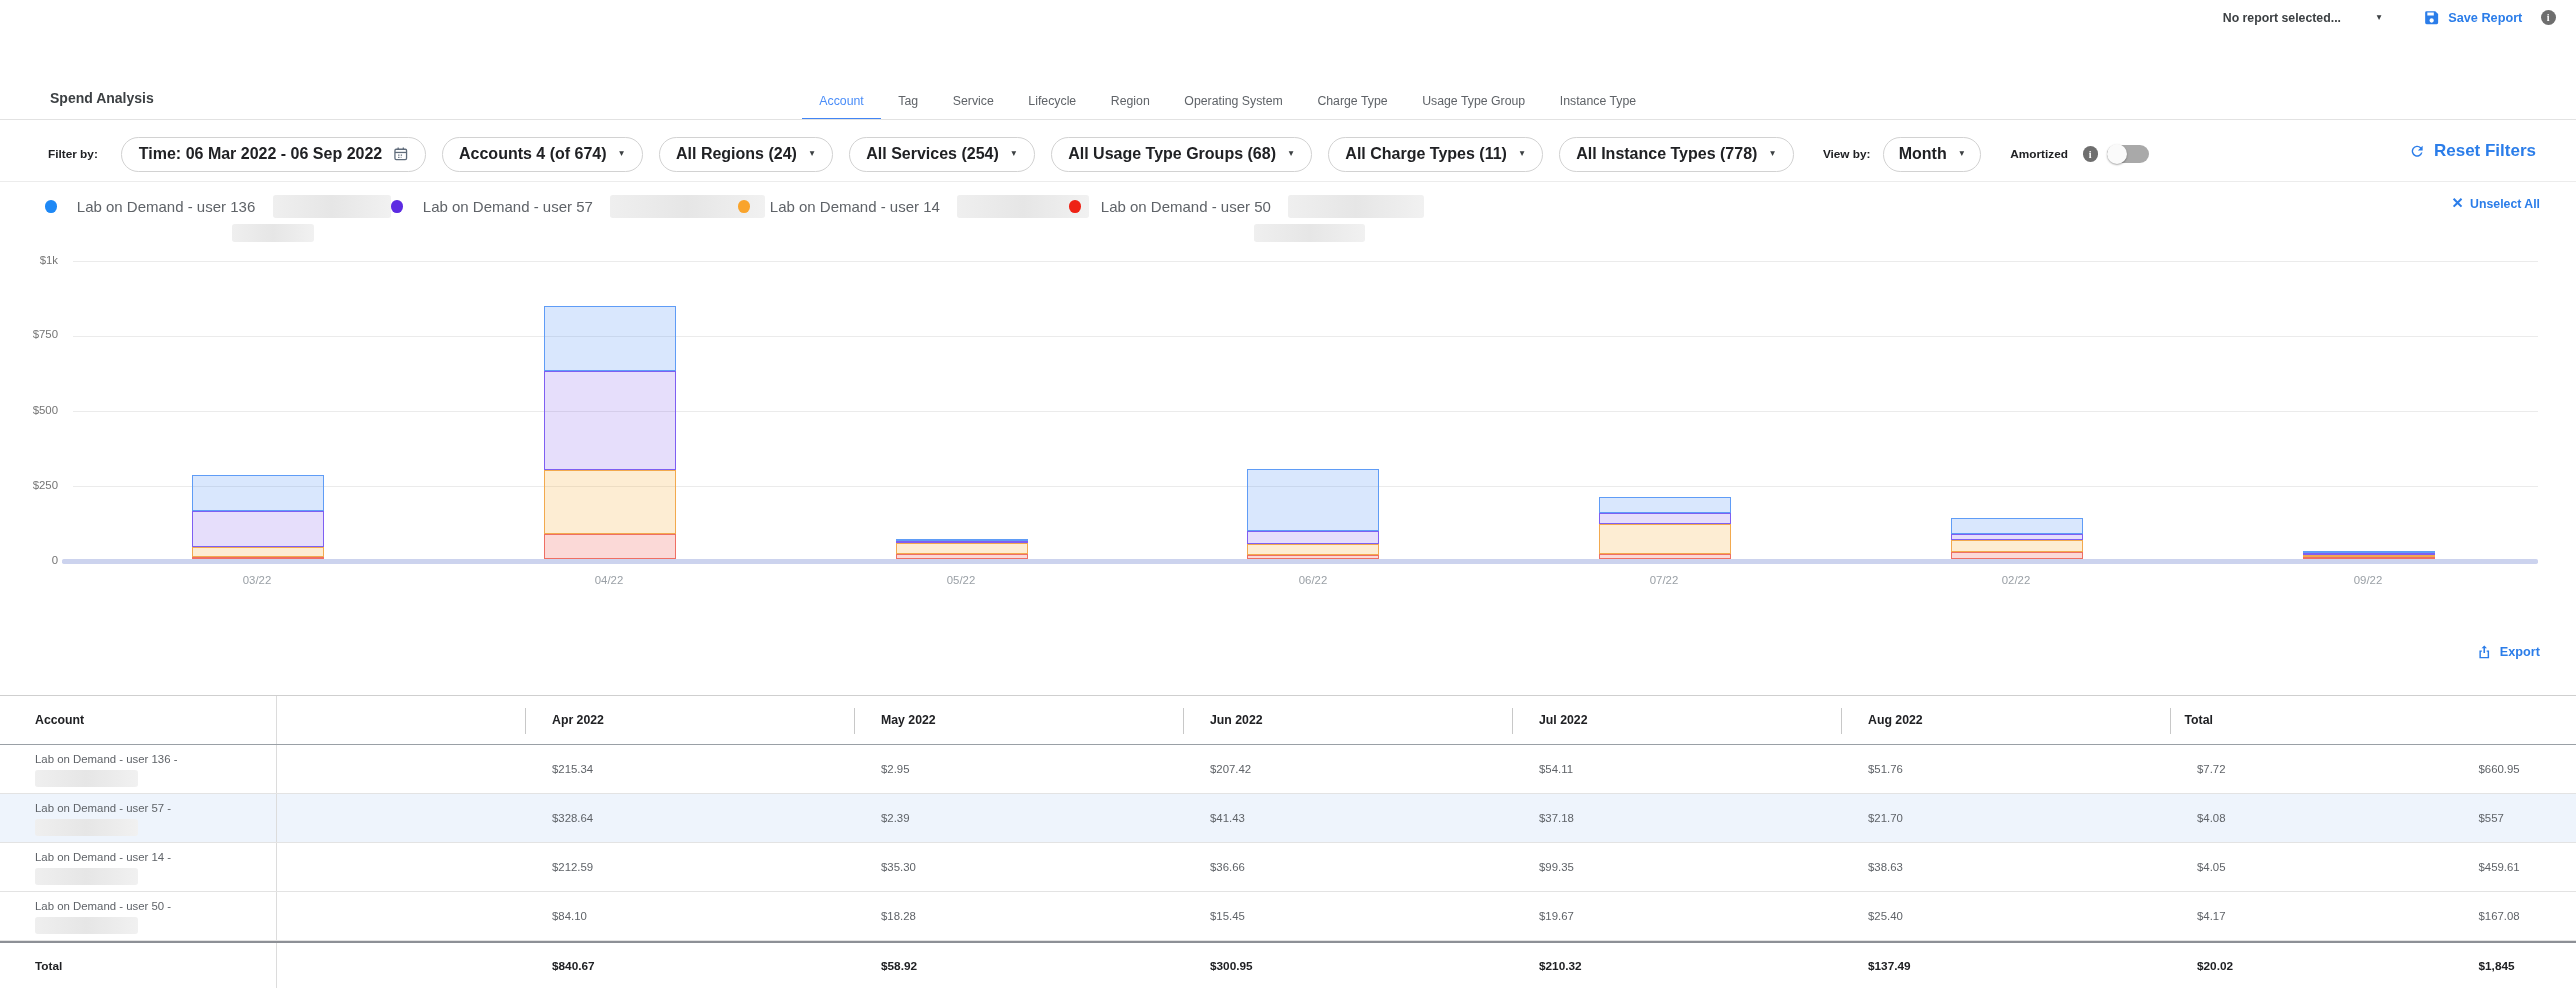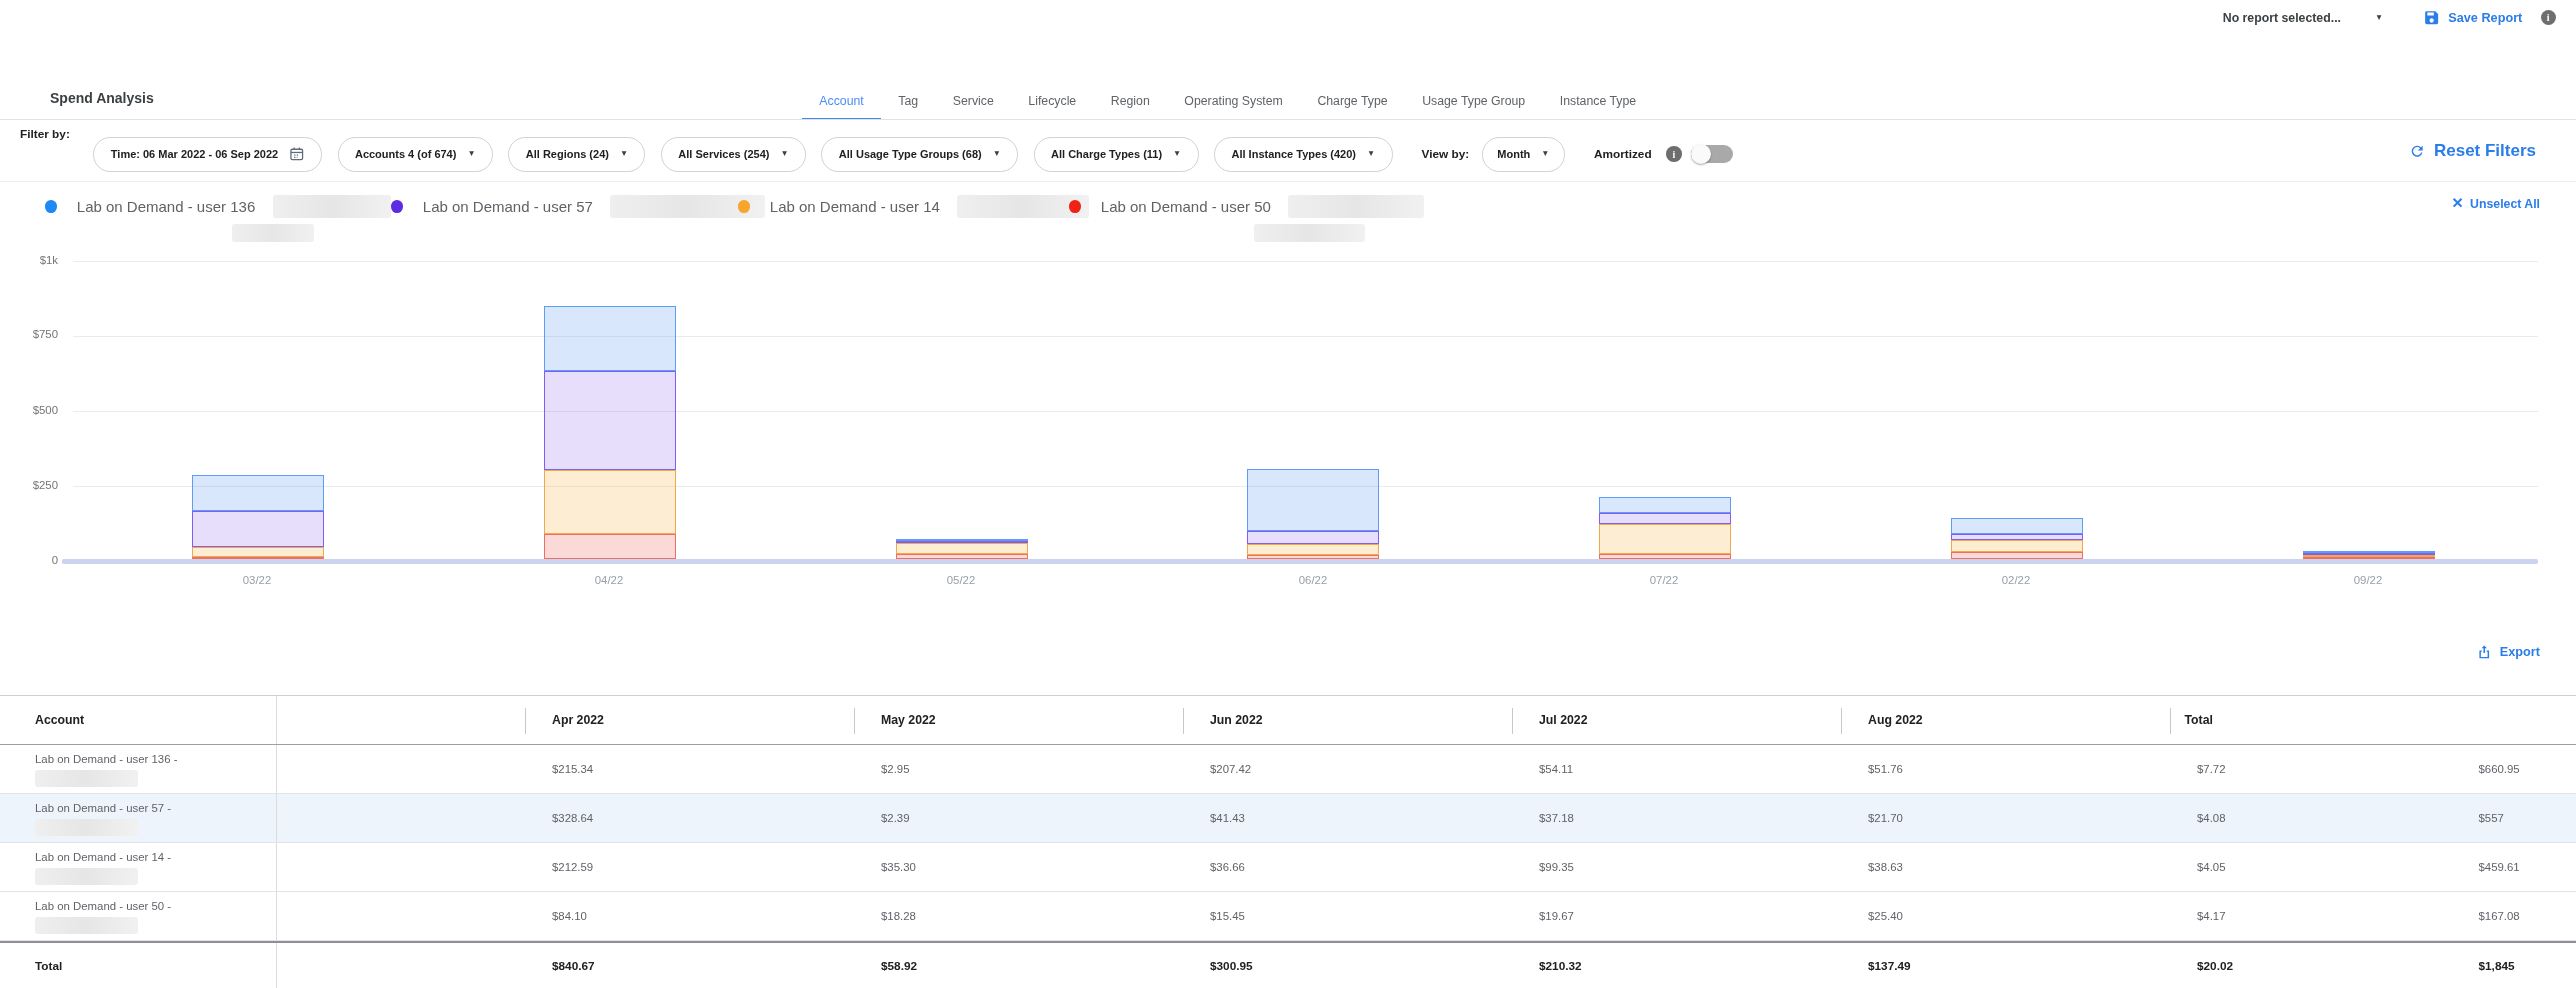--- a/index.html
+++ b/index.html
@@ -19,26 +19,26 @@
 
   
   .page-title { position:absolute; left:50px; top:90px; font-size:14px; font-weight:bold; color:#3c4043; }
   .tabs-divider { position:absolute; left:0; top:119px; width:2576px; height:0.9px; background:#e2e2e2; }
   .tabs { position:absolute; left:802px; top:82px; height:38px; display:flex; align-items:center; }
   .tab { font-size:12.3px; color:#5f6368; padding:0 17.3px; height:38px; display:flex; align-items:center; cursor:pointer; }
   .tab.active { color:#4a8df8; border-bottom:2.7px solid #4285f4; padding-top:2.7px; }
 
   
   .filter-bar { position:absolute; left:0; top:127px; width:2576px; height:55px; border-bottom:0.9px solid #ececec;
-                display:flex; padding-left:20px; }
+                display:flex; align-items:center; padding-left:48px; }
   .filter-label { font-size:11.8px; font-weight:bold; color:#202124; margin-right:23.6px; }
   .pills { display:flex; align-items:center; gap:15.5px; }
   .pill { display:flex; align-items:center; gap:11px; height:35px; padding:0 16.4px; border:0.9px solid #d2d2d2;
           border-radius:17.3px; background:#fff; cursor:pointer; }
-  .pill .lbl { font-size:11px; font-weight:bold; color:#202124; white-space:nowrap; }
+  .pill .lbl { font-size:16px; font-weight:bold; color:#202124; white-space:nowrap; }
   .viewby { display:flex; align-items:center; margin-left:29px; gap:12.7px; }
   .viewby-label, .amortized-label { font-size:11.8px; font-weight:bold; color:#202124; }
   .amortized { display:flex; align-items:center; gap:9px; margin-left:29px; }
   .toggle { width:42px; height:18px; border-radius:9px; background:#a9a9a9; position:relative; cursor:pointer; }
   .toggle .knob { position:absolute; left:0; top:-0.9px; width:20px; height:20px; border-radius:50%;
                   background:#fafafa; box-shadow:0 0.9px 1.8px rgba(0,0,0,.35); }
   .reset-filters { position:absolute; right:40px; top:141px; display:flex; align-items:center; gap:9px; cursor:pointer; }
   .reset-filters .lbl { font-size:17px; font-weight:bold; color:#2b7de9; }
 
   
@@ -152,21 +152,21 @@
         </div>
         <div class="pill">
           <span class="lbl">All Usage Type Groups (68)</span>
           <span class="caret">▼</span>
         </div>
         <div class="pill">
           <span class="lbl">All Charge Types (11)</span>
           <span class="caret">▼</span>
         </div>
         <div class="pill">
-          <span class="lbl">All Instance Types (420)</span>
+          <span class="lbl">All Instance Types (778)</span>
           <span class="caret">▼</span>
         </div>
       </div>
     <div class="viewby">
       <span class="viewby-label">View by:</span>
       <div class="pill" style="padding:0 14.5px;">
         <span class="lbl">Month</span>
         <span class="caret">▼</span>
       </div>
     </div>

